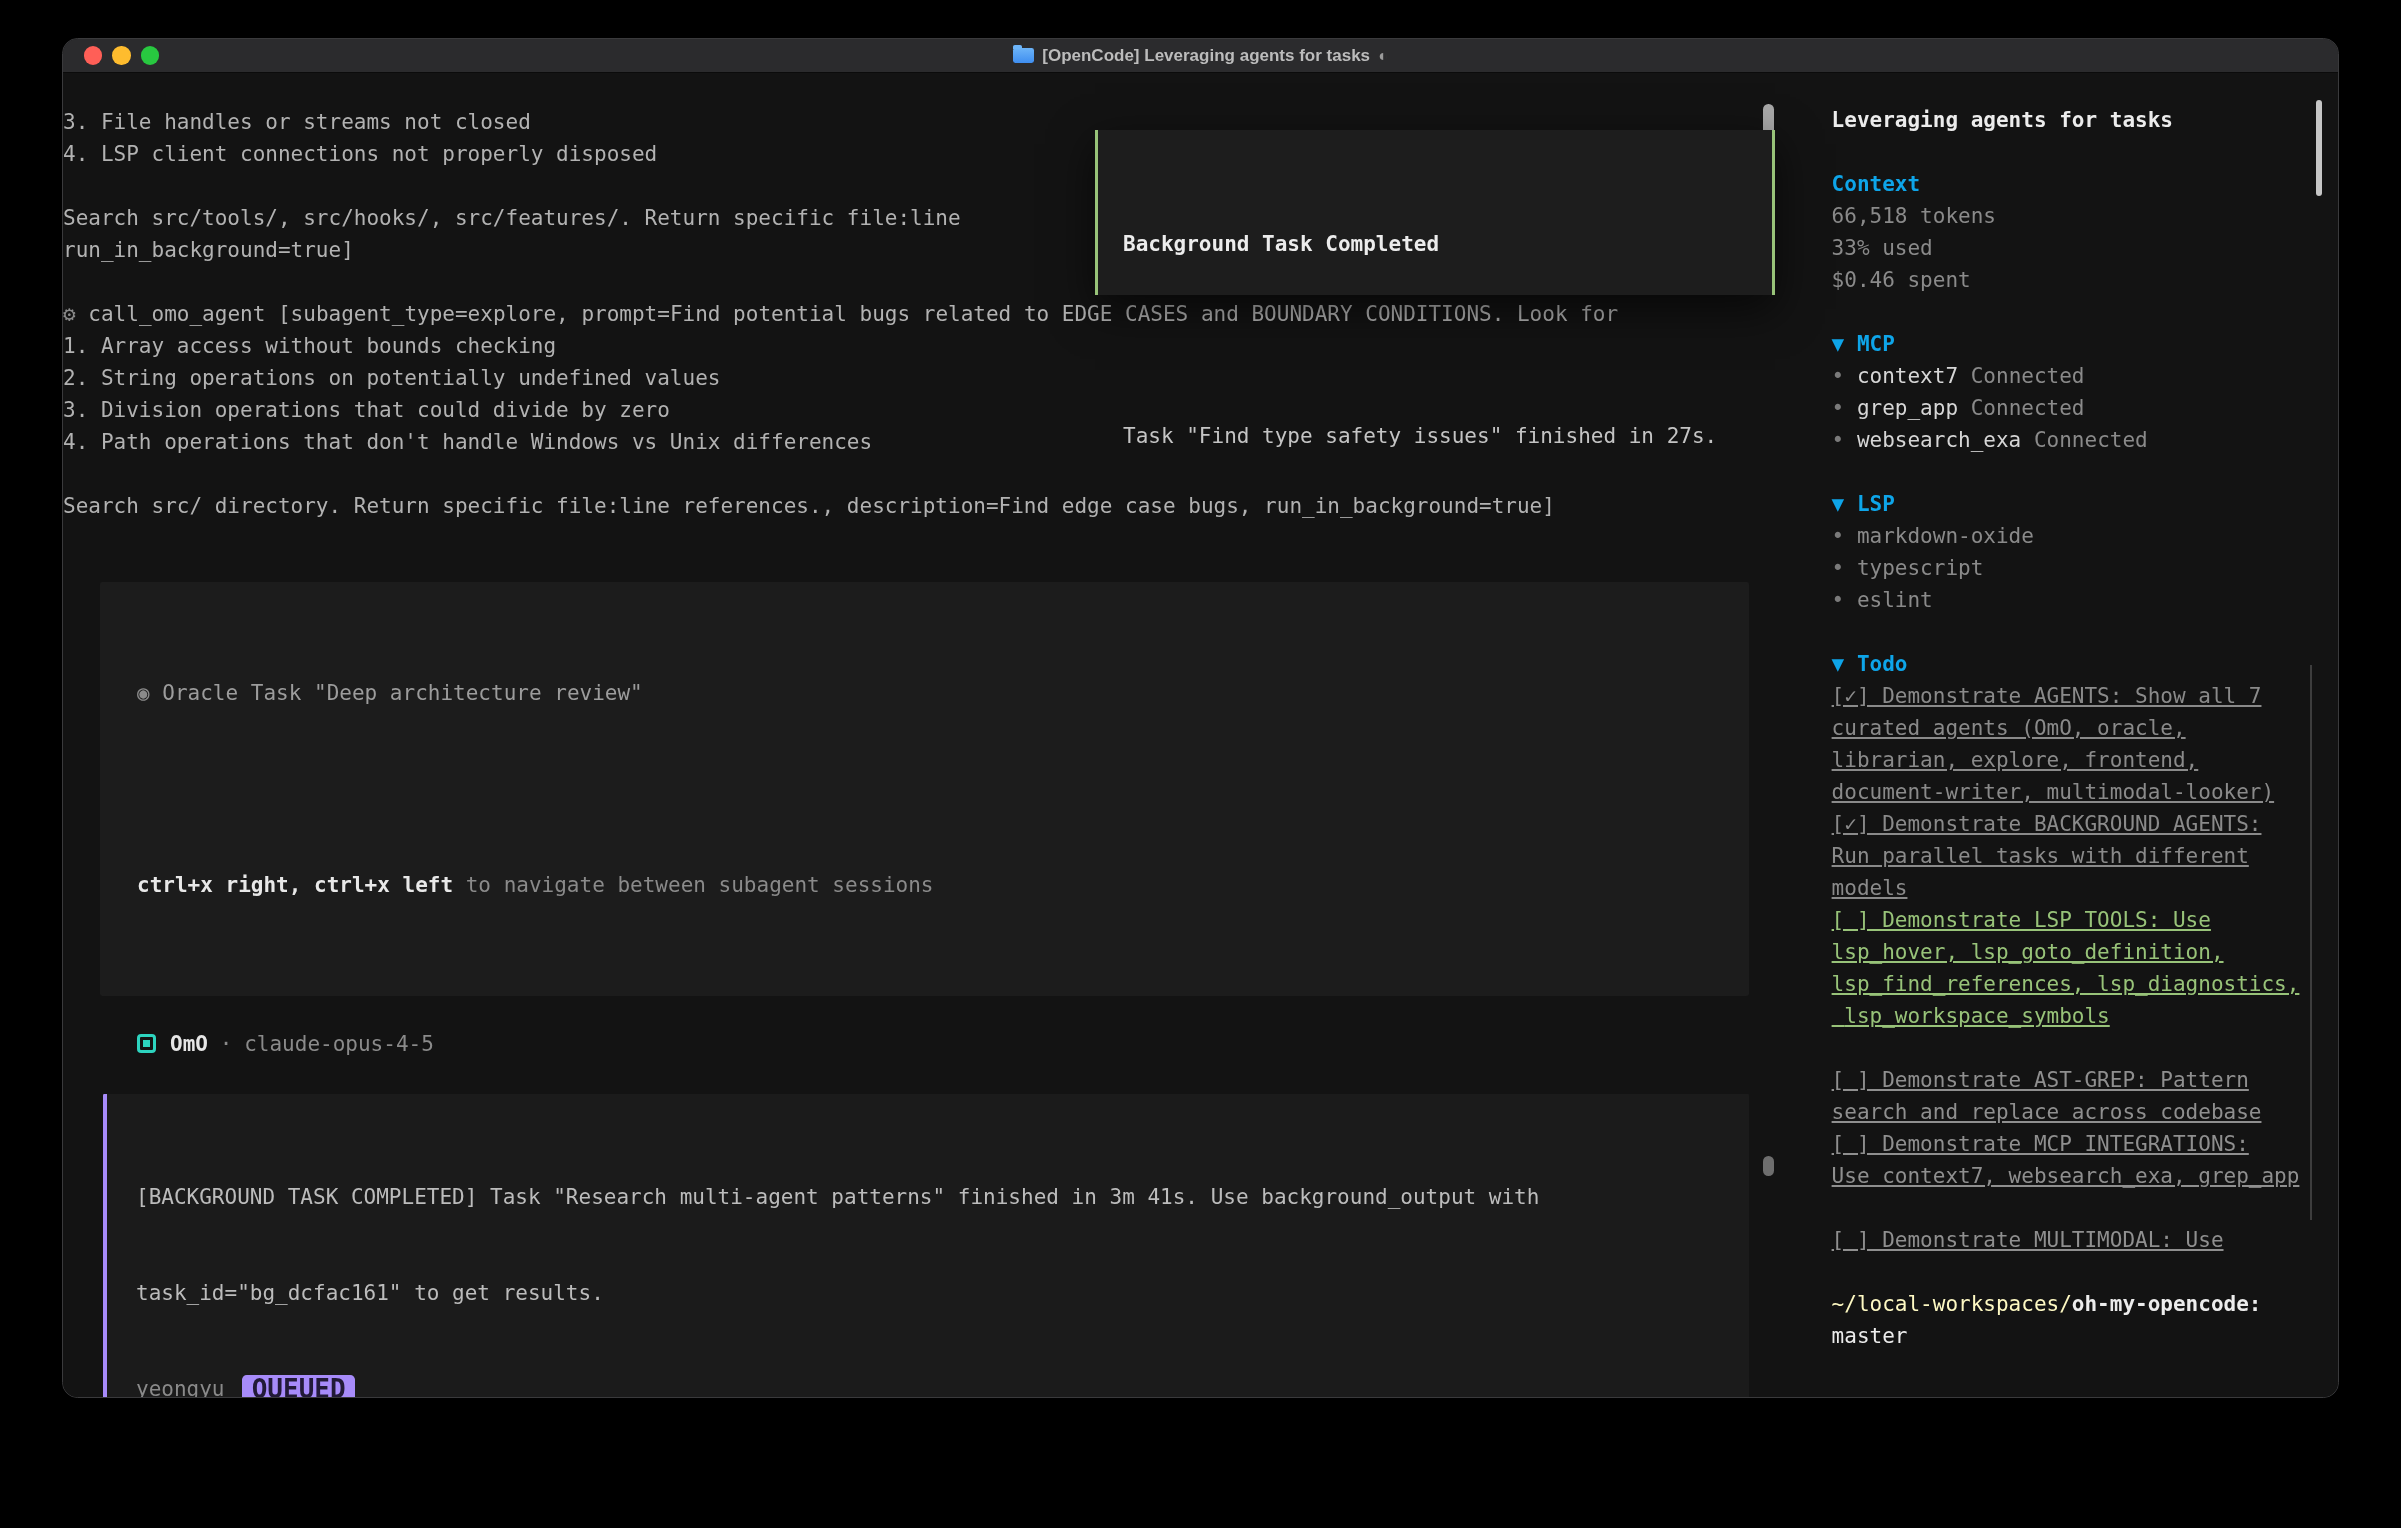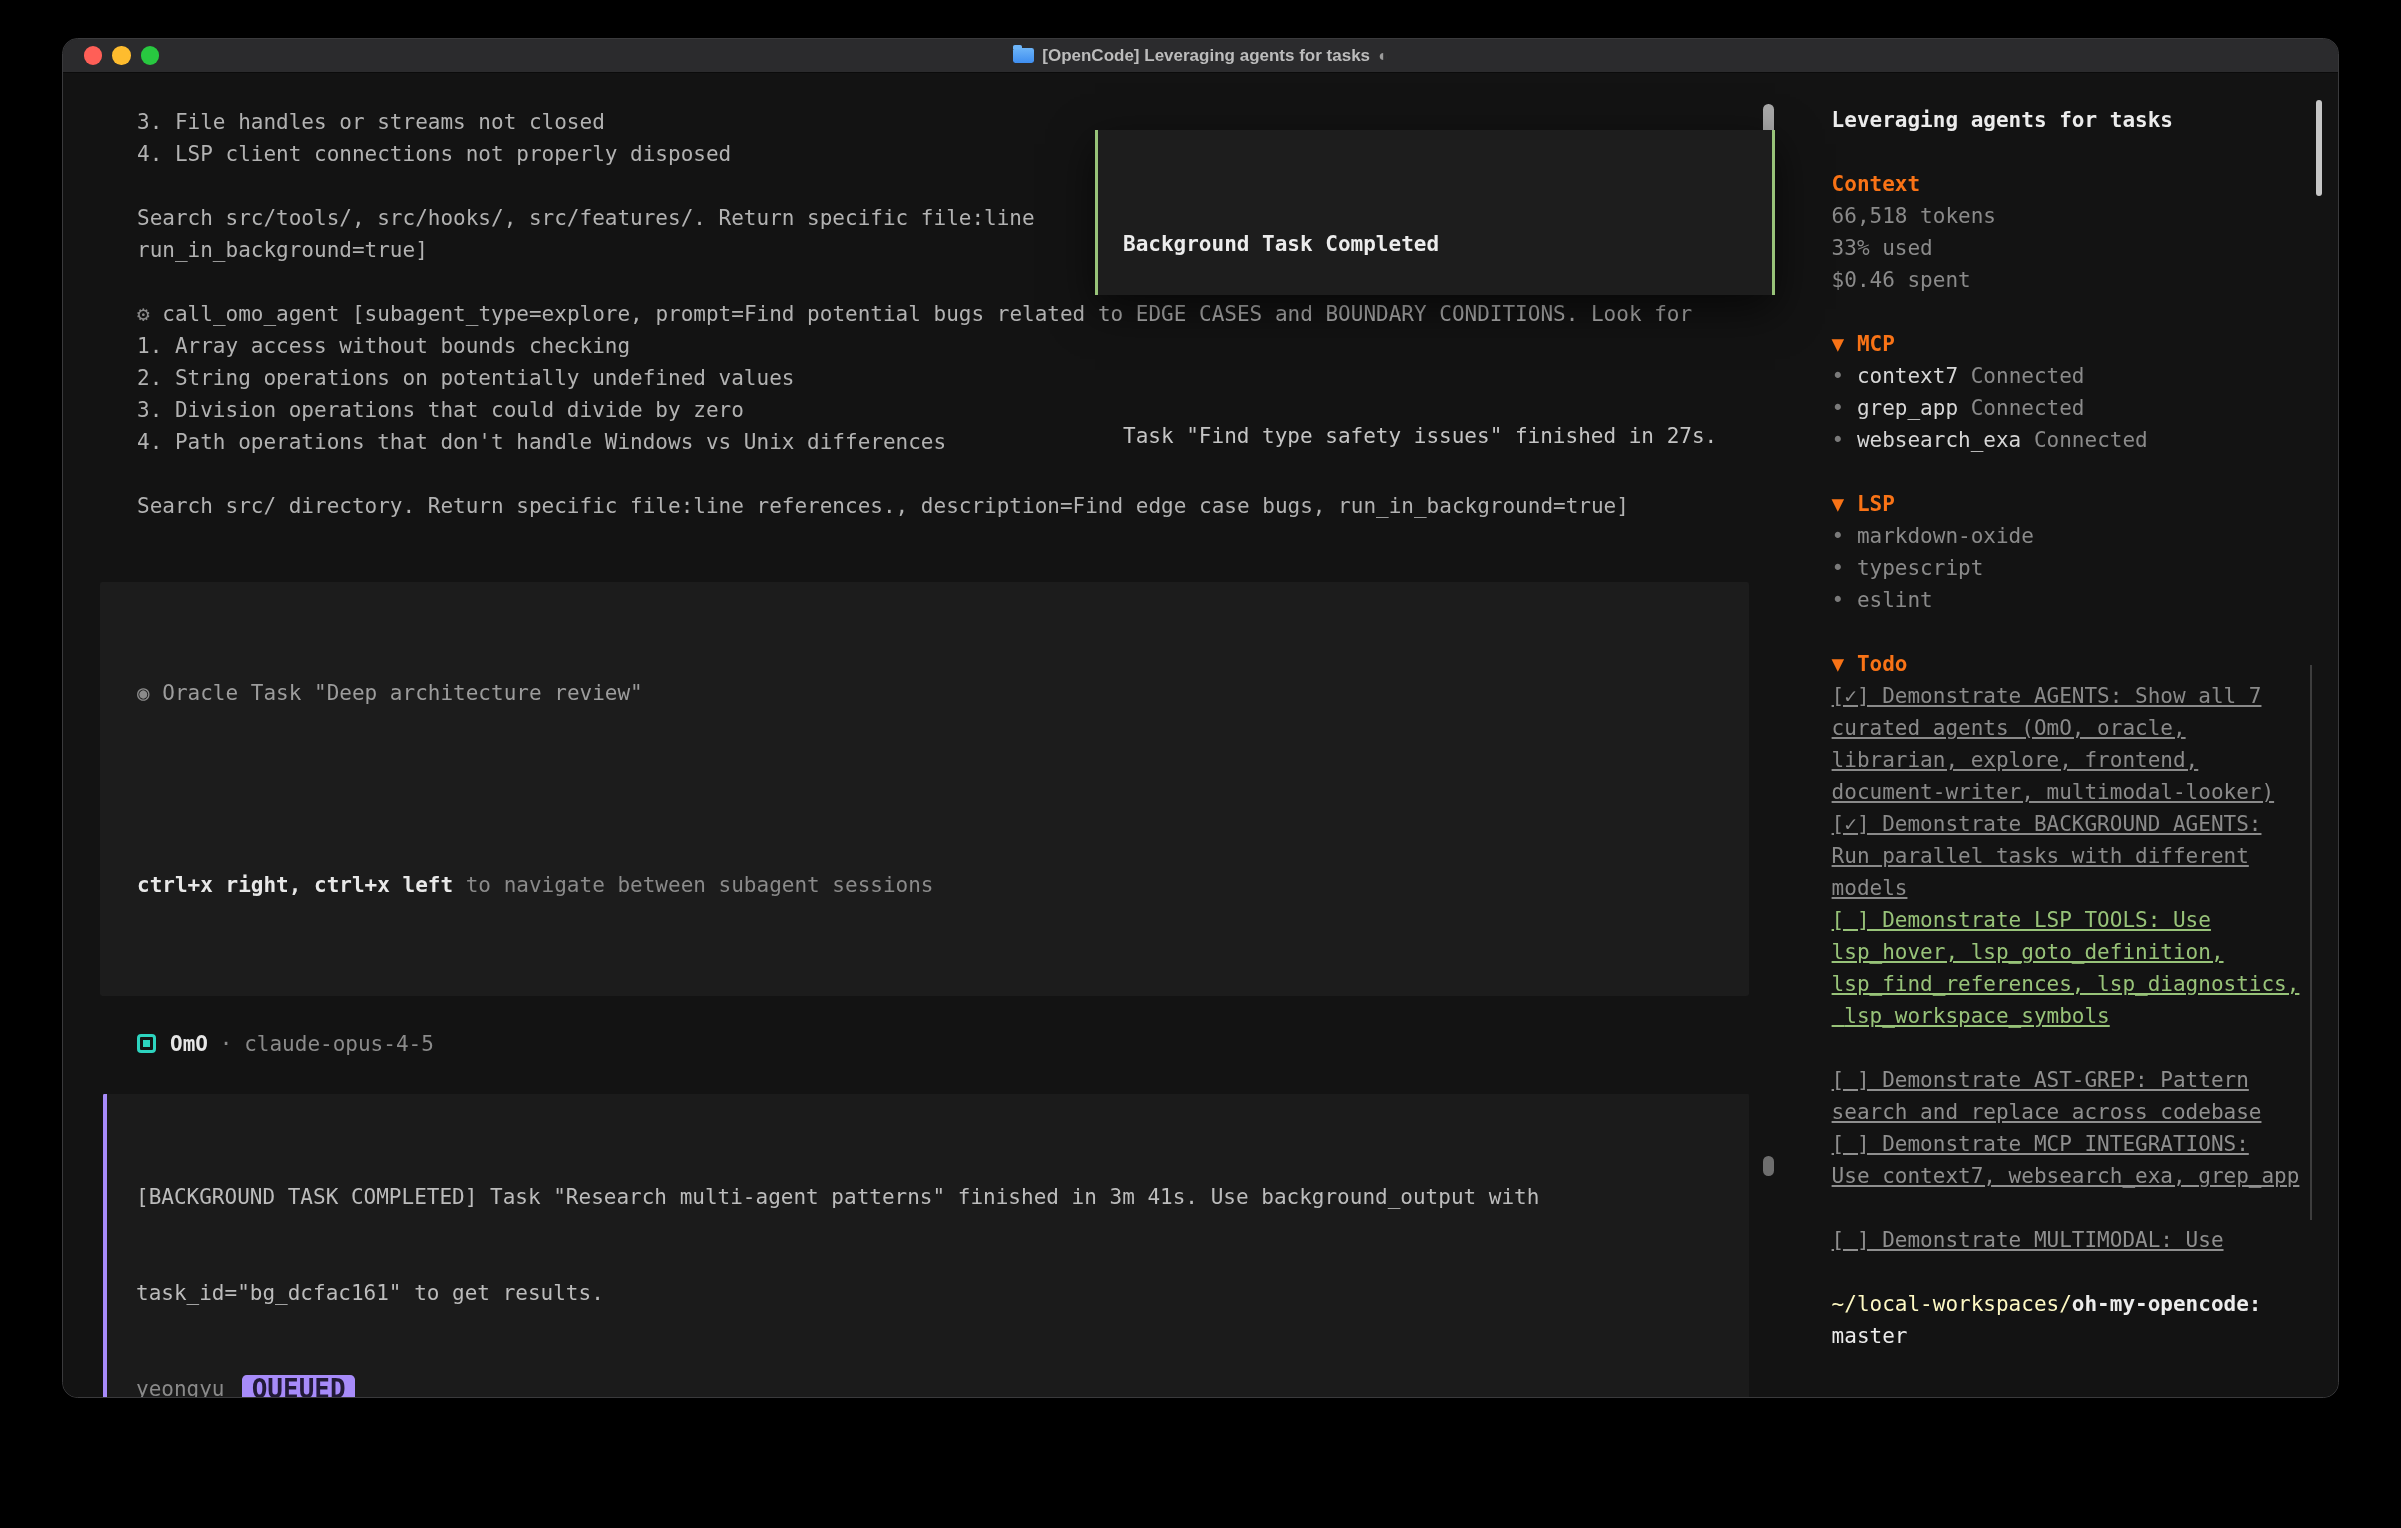--- a/index.html
+++ b/index.html
@@ -40,21 +40,21 @@
   }
   .busy-glyph { color:#9a9a9a; font-weight:normal; font-size:16px; }
 
   
   .content { flex:1; display:flex; position:relative; background:#131313; }
   .main { width:1745px; position:relative; font-size:21px; line-height:32px; color:#b2b2b2; }
   .sidebar { flex:1; position:relative; padding:31px 17.7px 0 23.6px; font-size:21px; line-height:32px; color:#8a8a8a; }
 
   
   .scrollback { margin-top:32.5px; }
-  .tline { height:32px; padding-left:74px; white-space:pre; }
+  .tline { height:32px; white-space:pre; }
   .tline .dim { color:#8a8a8a; }
 
   .oracle-box {
     margin:60px 59px 0 37px; background:#1c1c1c; border-radius:2.4px;
     padding:31px 0 31px 37px; white-space:pre;
   }
   .oracle-title { color:#9c9c9c; }
   .oracle-title .oracle-icon { color:#8a8a8a; }
   .hint-keys { color:#e8e8e8; font-weight:bold; }
   .hint-rest { color:#8a8a8a; }
@@ -95,21 +95,21 @@
   .toast-body { height:32px; color:#c4c4c4; }
 
   
   .sb-main-top { position:absolute; right:34px; top:31px; width:10.6px; height:50px; background:#a8a8a8; border-radius:5.3px; }
   .sb-main-bottom { position:absolute; right:34px; top:1083px; width:10.6px; height:20px; background:#6e6e6e; border-radius:5.3px; }
   .sb-side-thumb { position:absolute; right:16.5px; top:26.6px; width:5.9px; height:96px; background:#c6c6c6; border-radius:3px; }
   .sb-side-track { position:absolute; right:26px; top:592px; width:2.4px; height:555px; background:#3d3d3d; }
 
   
   .side-title { color:#ececec; font-weight:bold; margin-bottom:32px; }
-  .side-h { color:#f97316; font-weight:bold; }
+  .side-h { color:#0ea5e9; font-weight:bold; }
   .side-section { margin-bottom:32px; }
   .side-row { height:32px; white-space:pre; }
   .mcp-name { color:#d6d6d6; }
   .mcp-status { color:#8a8a8a; }
   .bullet { color:#7a7a7a; }
   .todo-item { white-space:pre-wrap;text-decoration:underline; }
   .todo-done { color:#8a8a8a; }
   .todo-pending { color:#8f8f8f; }
   .todo-active { color:#98c379; }
   .todo-gap { margin-top:32px; }

